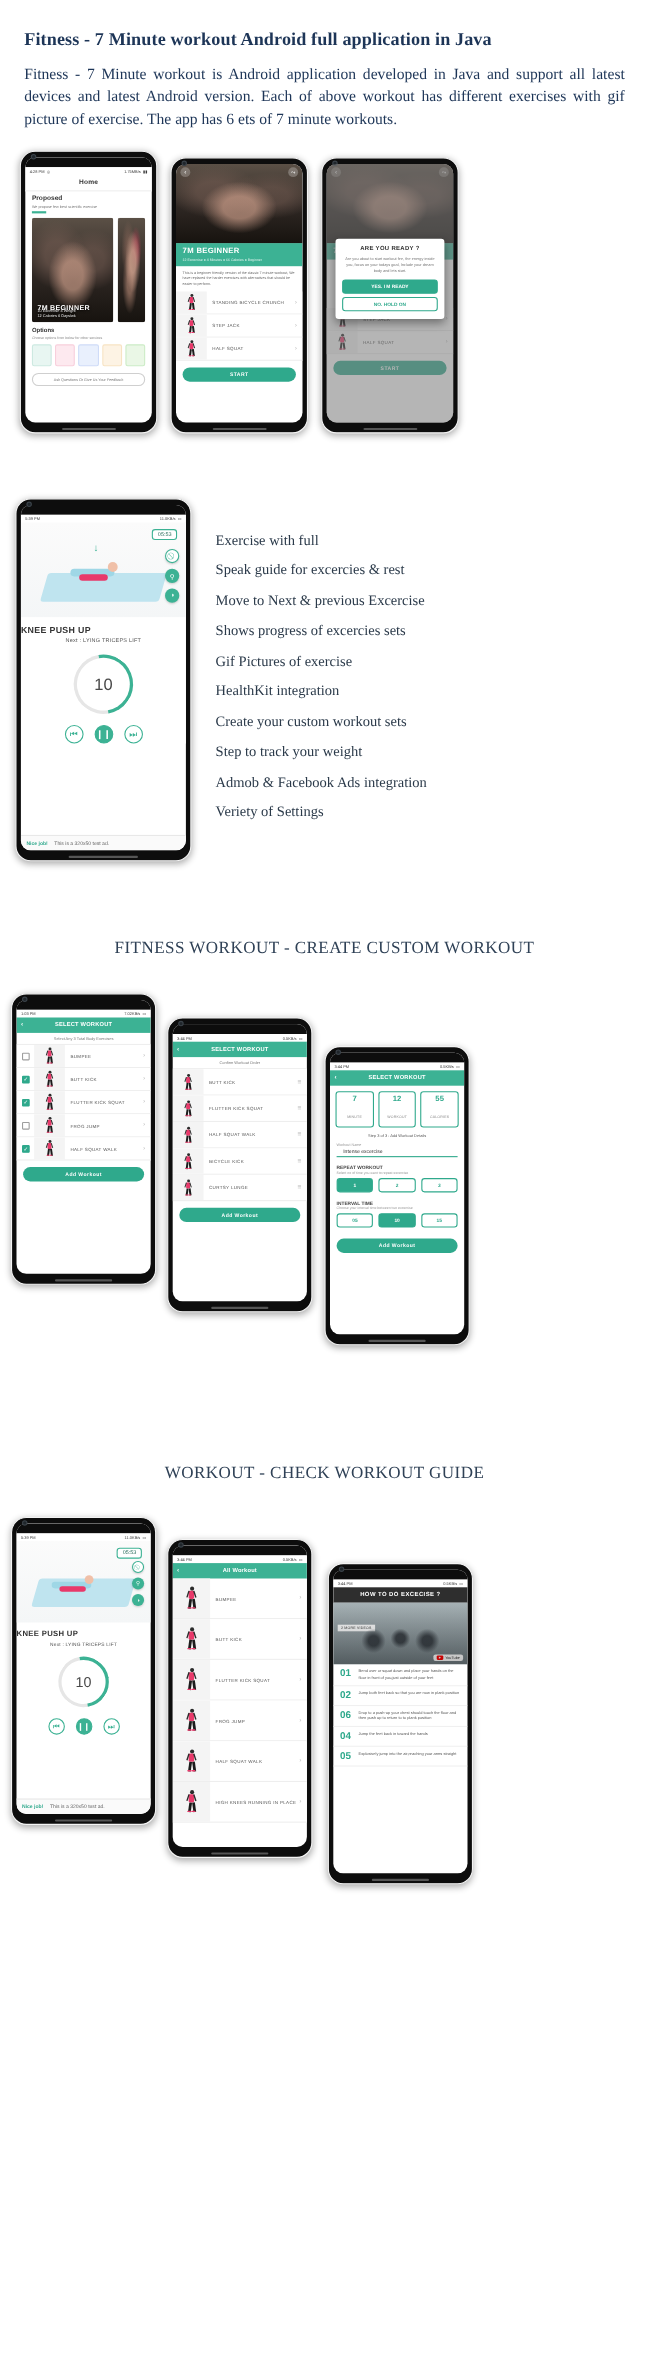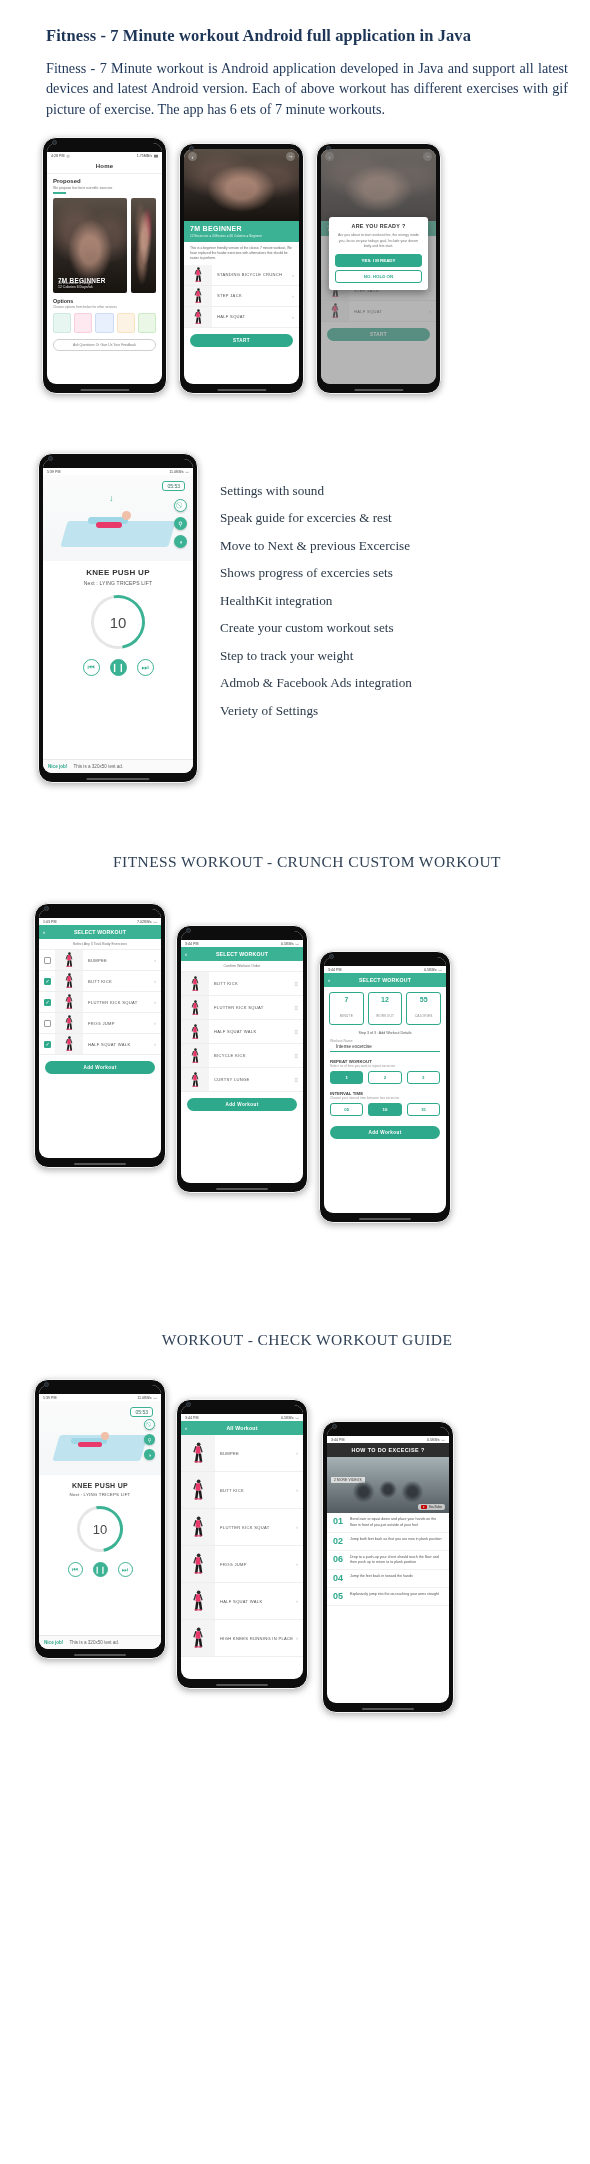--- a/index.html
+++ b/index.html
@@ -4,21 +4,21 @@
 <style>
   * { box-sizing: border-box; margin:0; padding:0; }
   html,body { width:590px; }
   body {
     width:590px; height:2164px; position:relative;
     background:#ffffff;
     font-family:"Liberation Serif", serif;
     color:#2b3a4a;
     overflow:hidden;
   }
-  .page { width:590px; position:relative;padding-left:24px; }
+  .page { width:590px; position:relative; }
 
   
   .hdr { padding:26px 22px 0 22px; }
   .hdr h1 {
     font-family:"Liberation Serif", serif;
     font-weight:bold; font-size:16.5px; letter-spacing:.1px;
     color:#1d3557; line-height:1.25;
   }
   .hdr p {
     margin-top:11px; font-size:14.2px; line-height:1.45;
@@ -153,21 +153,21 @@
   .side-ic span{
     width:13px;height:13px;border-radius:50%; background:#3cb294; color:#fff;
     font-size:6px; display:flex;align-items:center;justify-content:center;
     box-shadow:0 1px 2px rgba(0,0,0,.18);
   }
   .side-ic span.hollow{ background:#fff; color:#3cb294; border:1px solid #3cb294;}
   .chip-time{
     position:absolute; right:8px; top:6px; border:1px solid #3cb294; color:#2b6e5d;
     font-size:5px; padding:1px 4px; border-radius:3px; background:#fff; z-index:6;
   }
-  .ex-name{ text-align:center; font-size:8px; font-weight:bold; color:#333; margin-top:7px; letter-spacing:.3px;}
+  .ex-name{ font-size:8px; font-weight:bold; color:#333; margin-top:7px; letter-spacing:.3px;}
   .ex-next{ text-align:center; font-size:5px; color:#555; margin-top:3px; letter-spacing:.2px;}
   .ring{
     width:54px;height:54px;border-radius:50%; margin:9px auto 0;
     border:3px solid #e6e6e6; border-top-color:#3cb294; border-right-color:#3cb294;
     display:flex;align-items:center;justify-content:center; transform:rotate(35deg);
   }
   .ring span{ transform:rotate(-35deg); font-size:15px; color:#4a4a4a; font-family:"Liberation Sans",sans-serif;}
   .ctrl{ display:flex; justify-content:center; gap:10px; margin-top:10px;}
   .ctrl span{
     width:17px;height:17px;border-radius:50%; border:1px solid #3cb294; color:#3cb294;
@@ -473,34 +473,35 @@
         <div class="adbar">
           <b>Nice job!</b>
           <span>This is a 320x50 test ad.</span>
         </div>
       </div>
       <span class="homebar"></span>
     </div>
 
     <div style="position:absolute;left:196px;top:18px;width:380px;">
       <ul class="feat-list">
-        <li>Settings with sound</li>
+        <li>Exercise with full</li>
         <li>Speak guide for excercies &amp; rest</li>
         <li>Move to Next &amp; previous Excercise</li>
         <li>Shows progress of excercies sets</li>
+        <li>Gif Pictures of exercise</li>
         <li>HealthKit integration</li>
         <li>Create your custom workout sets</li>
         <li>Step to track your weight</li>
         <li>Admob &amp; Facebook Ads integration</li>
         <li>Veriety of Settings</li>
       </ul>
     </div>
   </div>
 
-  <div class="sect-title" style="margin-top:60px;">FITNESS WORKOUT - CRUNCH CUSTOM WORKOUT</div>
+  <div class="sect-title" style="margin-top:60px;">FITNESS WORKOUT - CREATE CUSTOM WORKOUT</div>
 
   <div style="position:relative;height:430px;margin-top:22px;">
 
     <div class="phone" style="position:absolute;left:10px;top:10px;width:132px;height:265px;">
       <span class="camdot"></span>
       <div class="screen">
         <div style="height:9px;background:#0d0d0d;"></div>
         <div class="statusbar">
           <div class="sb-left">
               <span>1:03 PM</span>

